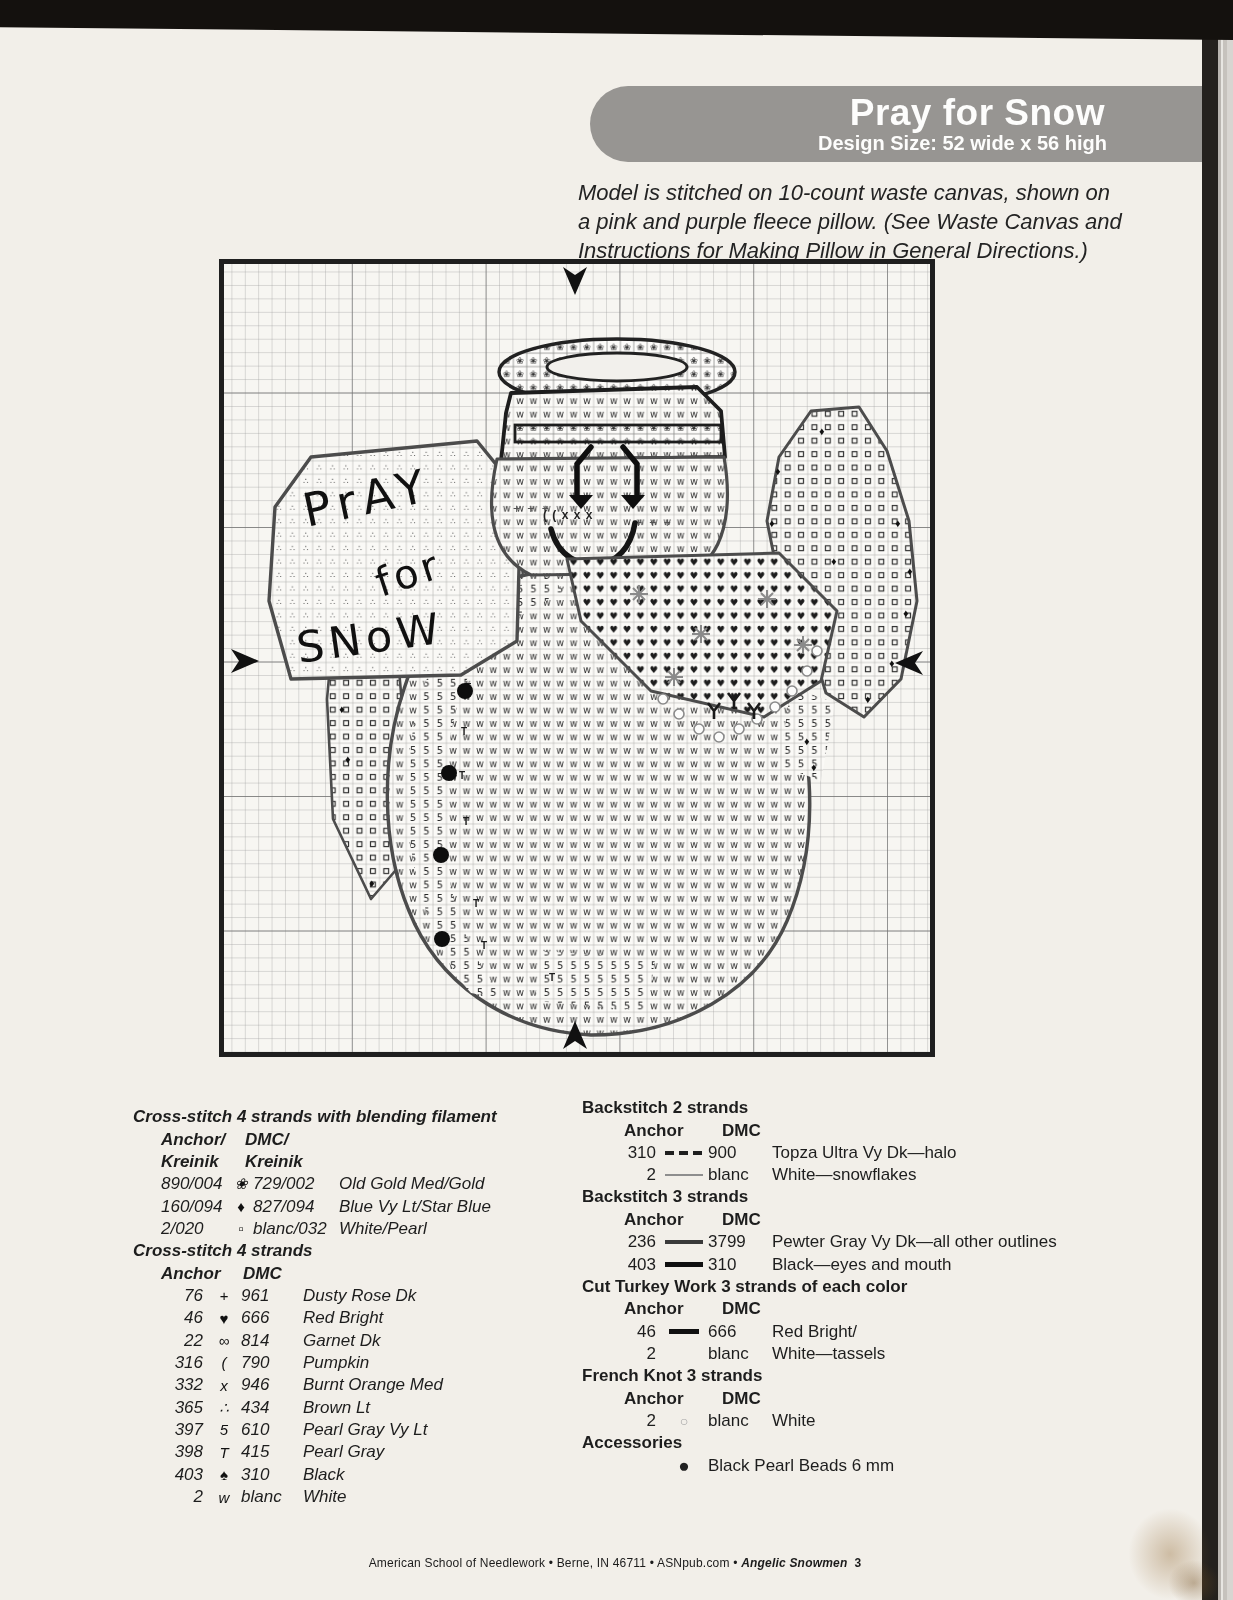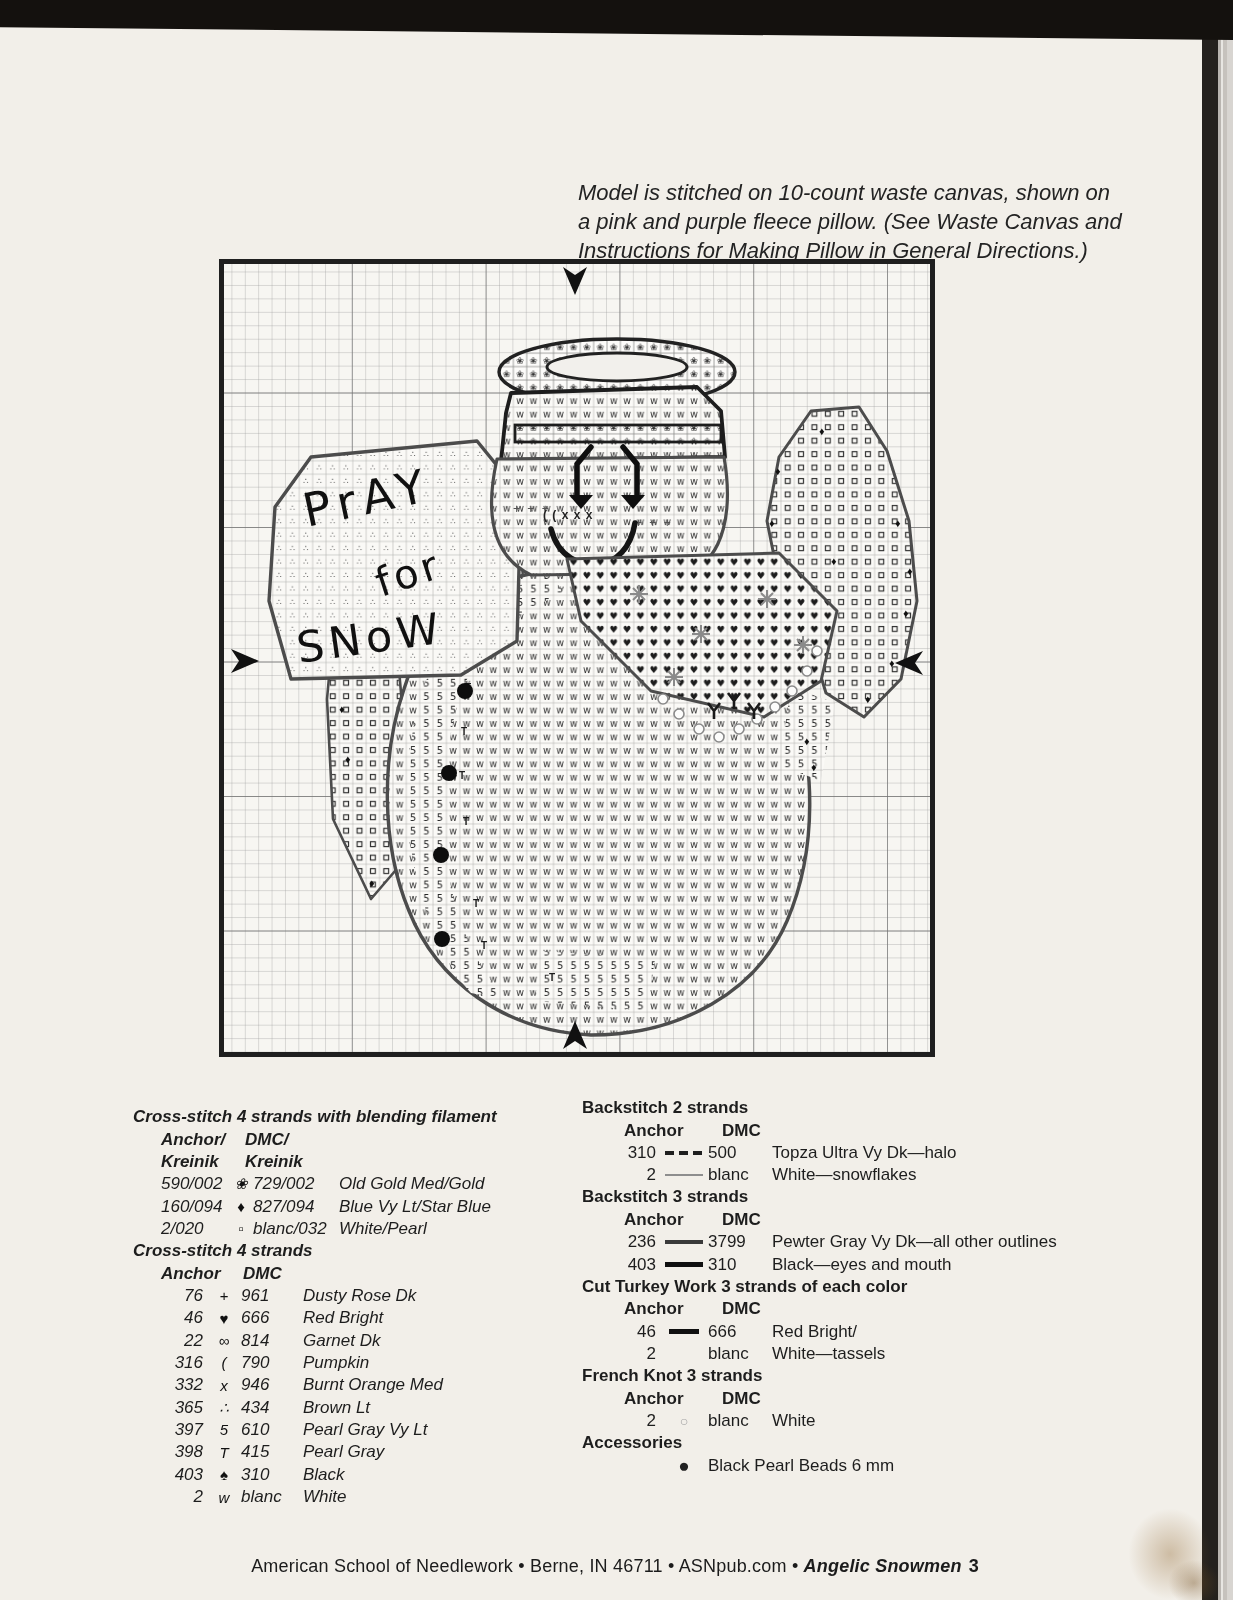--- a/index.html
+++ b/index.html
@@ -44,36 +44,40 @@
   .c-name{text-align:left;}
   .c-line{display:flex;align-items:center;justify-content:center;}
   .ln{display:inline-block;width:38px;}
   .ln-dash{height:4px;background:repeating-linear-gradient(90deg,#1f1f1f 0 9px,transparent 9px 14px);}
   .ln-thin{height:2px;background:#8e8e8e;}
   .ln-med{height:3.5px;background:#3a3a3a;}
   .ln-thick{height:5px;background:#101010;}
   .sym-knot{color:#a6a6a6;font-size:14px;}
   .sym-bead{color:#222;font-size:19px;}
   
-  .footer{position:absolute;left:115px;top:1556px;width:1000px;text-align:center;font-size:18px;
+  .footer{position:absolute;left:115px;top:1556px;width:1000px;text-align:center;font-size:12px;
           color:#1b1b1b;letter-spacing:.2px;z-index:5;}
   .footer .emph{font-weight:700;font-style:italic;}
   .footer .pageno{font-weight:700;margin-left:7px;}
 </style>
 </head>
 <body>
 
 <div class="page">
 
   <div class="topbar"></div>
   <div class="edge-dark"></div>
   <div class="edge-light"></div>
   <div class="stain1"></div>
   <div class="stain2"></div>
 
+  <div class="banner">
+    <span class="t1">Pray for Snow</span>
+    <span class="t2">Design Size: 52 wide x 56 high</span>
+  </div>
 
   <div class="note">Model is stitched on 10-count waste canvas, shown on a pink and purple fleece pillow. (See Waste Canvas and Instructions for Making Pillow in General Directions.)</div>
 
   <div class="chart">
   <svg width="716" height="798" viewBox="0 0 716 798">
     <defs>
       <pattern id="grid" width="13.38" height="13.45" patternUnits="userSpaceOnUse">
         <path d="M13.38 0 V13.45 M0 13.45 H13.38" stroke="#9b9b9b" stroke-width="0.7" fill="none"></path>
       </pattern>
       <pattern id="grid10" width="133.8" height="134.5" patternUnits="userSpaceOnUse">
@@ -245,21 +249,21 @@
     <span class="title">Cross-stitch 4 strands with blending filament</span>
     <div class="lline lhdr-blend">
       <span>Anchor/</span>
       <span>DMC/</span>
     </div>
     <div class="lline lhdr-blend">
       <span>Kreinik</span>
       <span>Kreinik</span>
     </div>
     <div class="lline lrow-blend">
-      <span class="c-anchor" style="text-align:left">590/002</span>
+      <span class="c-anchor" style="text-align:left">890/004</span>
       <span class="c-sym">❀</span>
       <span class="c-dmc">729/002</span>
       <span class="c-name">Old Gold Med/Gold</span>
     </div>
     <div class="lline lrow-blend">
       <span class="c-anchor" style="text-align:left">160/094</span>
       <span class="c-sym">♦</span>
       <span class="c-dmc">827/094</span>
       <span class="c-name">Blue Vy Lt/Star Blue</span>
     </div>
@@ -341,21 +345,21 @@
     <span class="title">Backstitch 2 strands</span>
     <div class="lline rhdr">
       <span>Anchor</span>
       <span>DMC</span>
     </div>
     <div class="lline rrow">
       <span class="c-anchor">310</span>
       <span class="c-line">
           <i class="ln ln-dash"></i>
         </span>
-      <span class="c-dmc">500</span>
+      <span class="c-dmc">900</span>
       <span class="c-name">Topza Ultra Vy Dk—halo</span>
     </div>
     <div class="lline rrow">
       <span class="c-anchor">2</span>
       <span class="c-line">
           <i class="ln ln-thin"></i>
         </span>
       <span class="c-dmc">blanc</span>
       <span class="c-name">White—snowflakes</span>
     </div>

